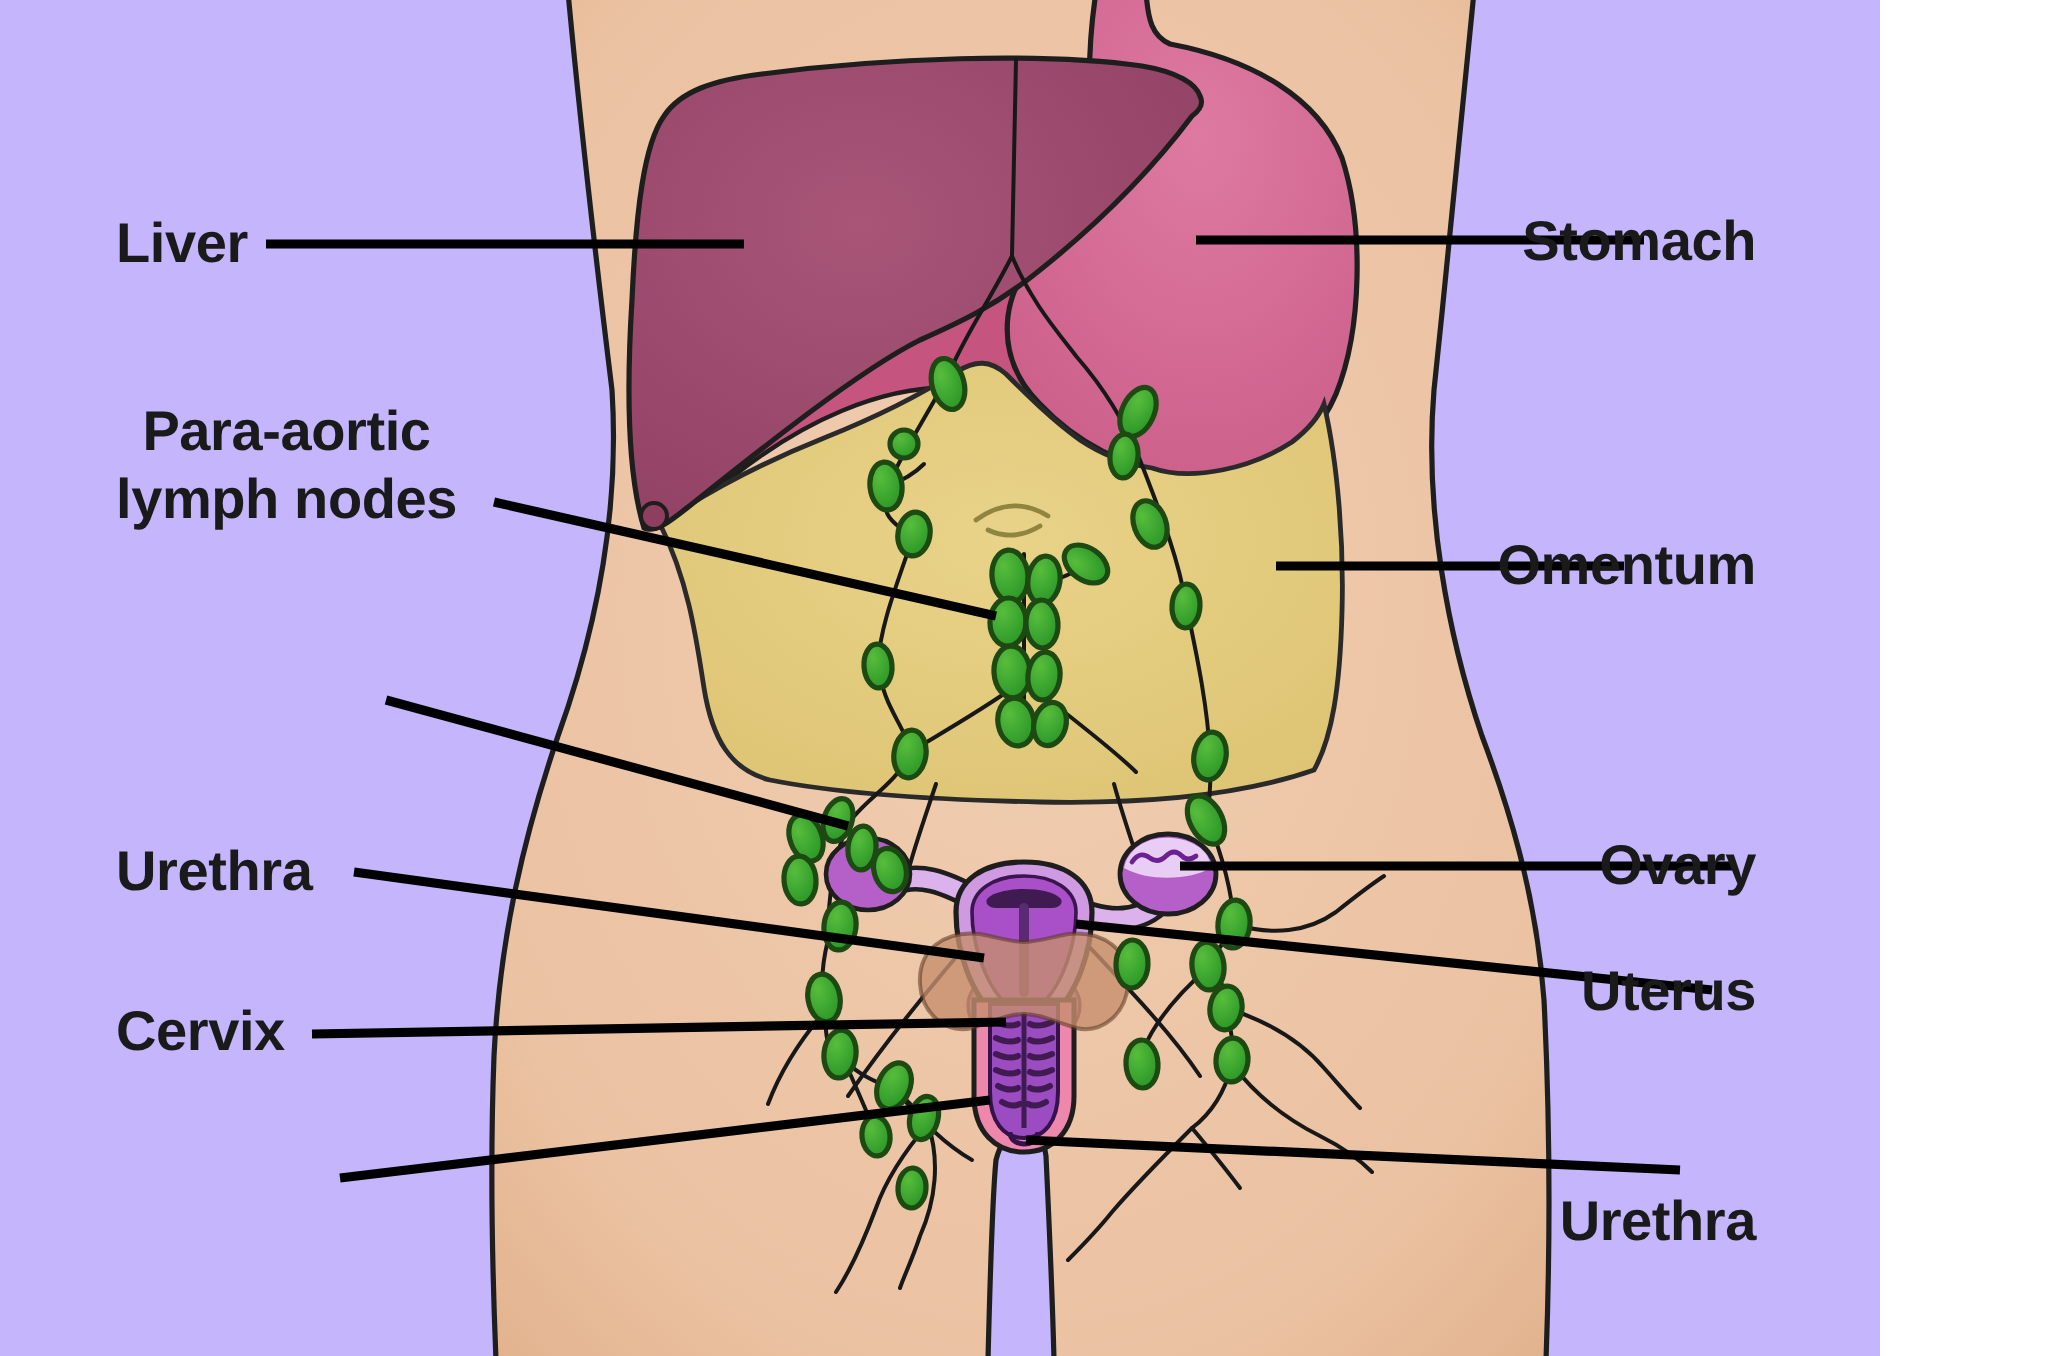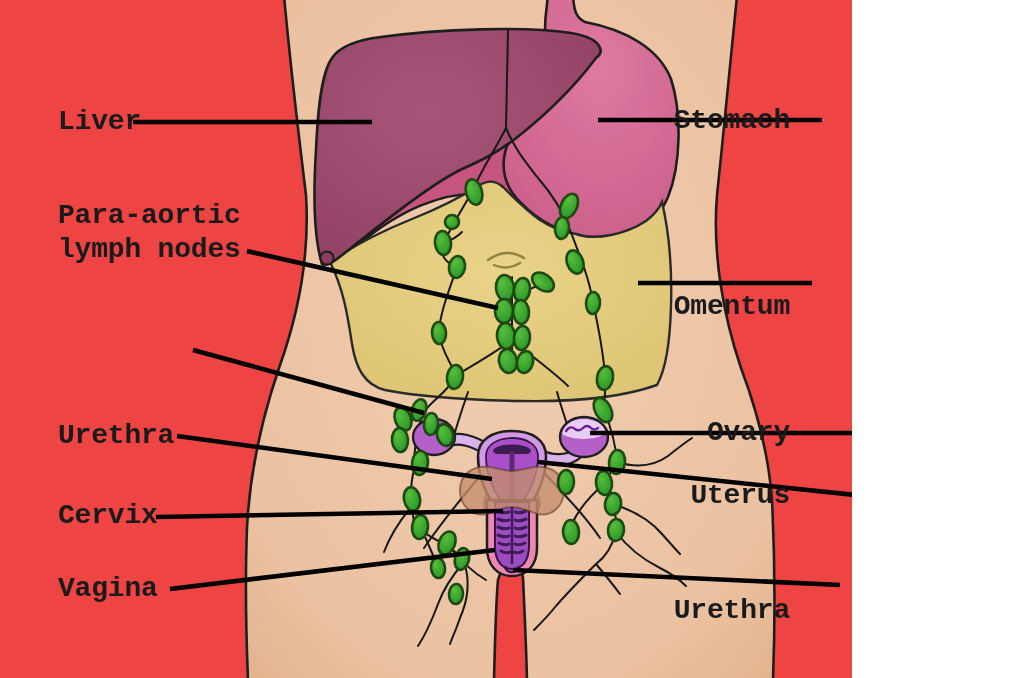--- a/index.html
+++ b/index.html
@@ -1,26 +1,26 @@
 <!DOCTYPE html>
 <html><head>
 <meta charset="utf-8">
 <style>
   html,body{margin:0;padding:0;background:#fff;}
-  #stage{position:relative;width:852px;height:678px;background:#ef4444;overflow:hidden;
-         font-family:Liberation Mono, monospace;}
+  #stage{position:relative;width:940px;height:678px;background:#c4b5fd;overflow:hidden;
+         font-family:Liberation Sans, sans-serif;}
   #stage svg{position:absolute;left:0;top:0;}
   .lbl{position:absolute;font-size:28px;line-height:34px;font-weight:600;color:#1a1a1a;
        white-space:pre-line;letter-spacing:-0.2px;}
   .lbl.right{text-align:center;right:62px;}
   .lbl.left{left:58px;}
   #lbl-liver{top:105px;}
   #lbl-stomach{top:104px;}
   #lbl-para{top:199px;text-align:center;}
-  #lbl-omentum{top:266px;margin-top:24px;}
+  #lbl-omentum{top:266px;}
   #lbl-pelvic{top:310px;}
   #lbl-bladder{top:419px;}
   #lbl-ovary{top:416px;margin-left:10px;}
   #lbl-uterus{top:479px;}
   #lbl-cervix{top:499px;text-align:right;}
   #lbl-vagina{top:572px;}
   #lbl-urethra{top:594px;}
 </style>
 </head>
 <body>
@@ -263,15 +263,14 @@
 
   <div class="lbl left" id="lbl-liver">Liver</div>
   <div class="lbl right" id="lbl-stomach">Stomach</div>
   <div class="lbl left" id="lbl-para">Para-aortic
 lymph nodes</div>
   <div class="lbl right" id="lbl-omentum">Omentum</div>
   <div class="lbl left" id="lbl-bladder">Urethra</div>
   <div class="lbl right" id="lbl-ovary">Ovary</div>
   <div class="lbl right" id="lbl-uterus">Uterus</div>
   <div class="lbl left" id="lbl-cervix">Cervix</div>
-  <div class="lbl left" id="lbl-vagina">Vagina</div>
   <div class="lbl right" id="lbl-urethra">Urethra</div>
 </div>
 
 </body></html>

